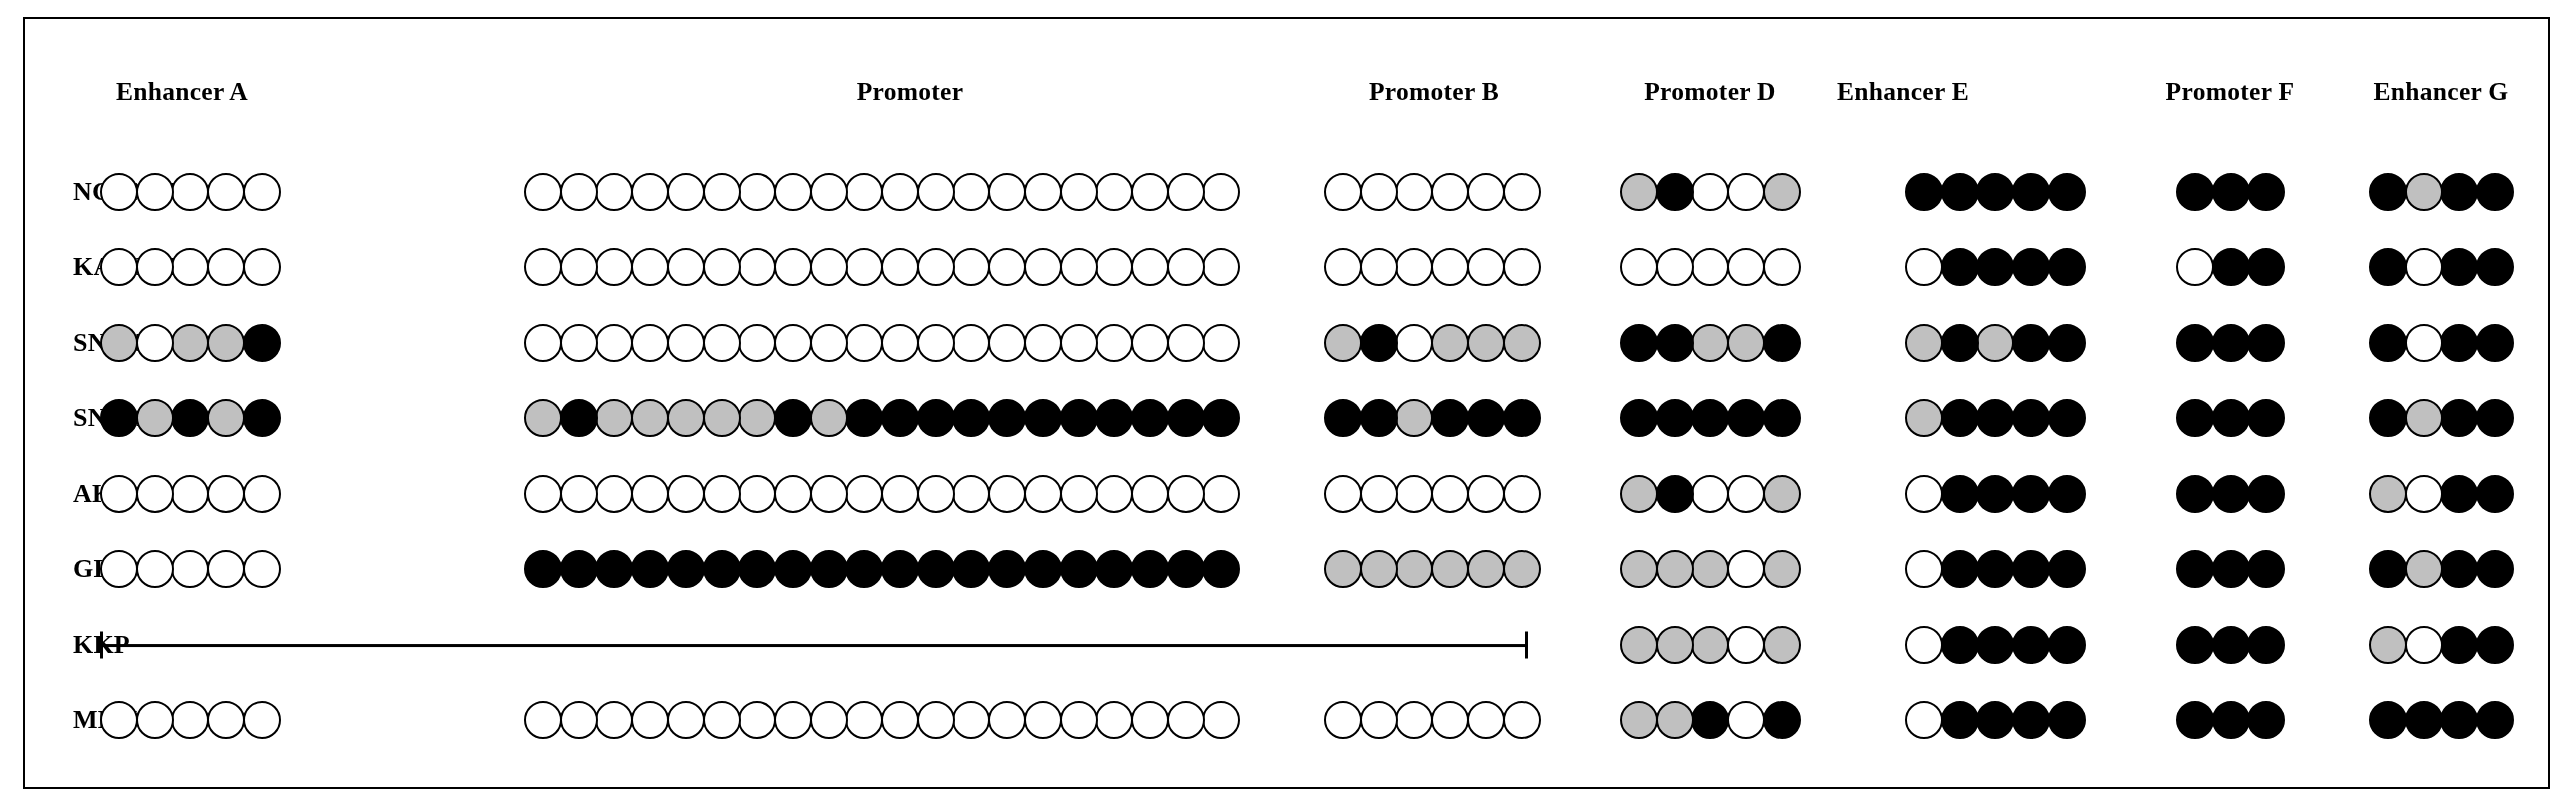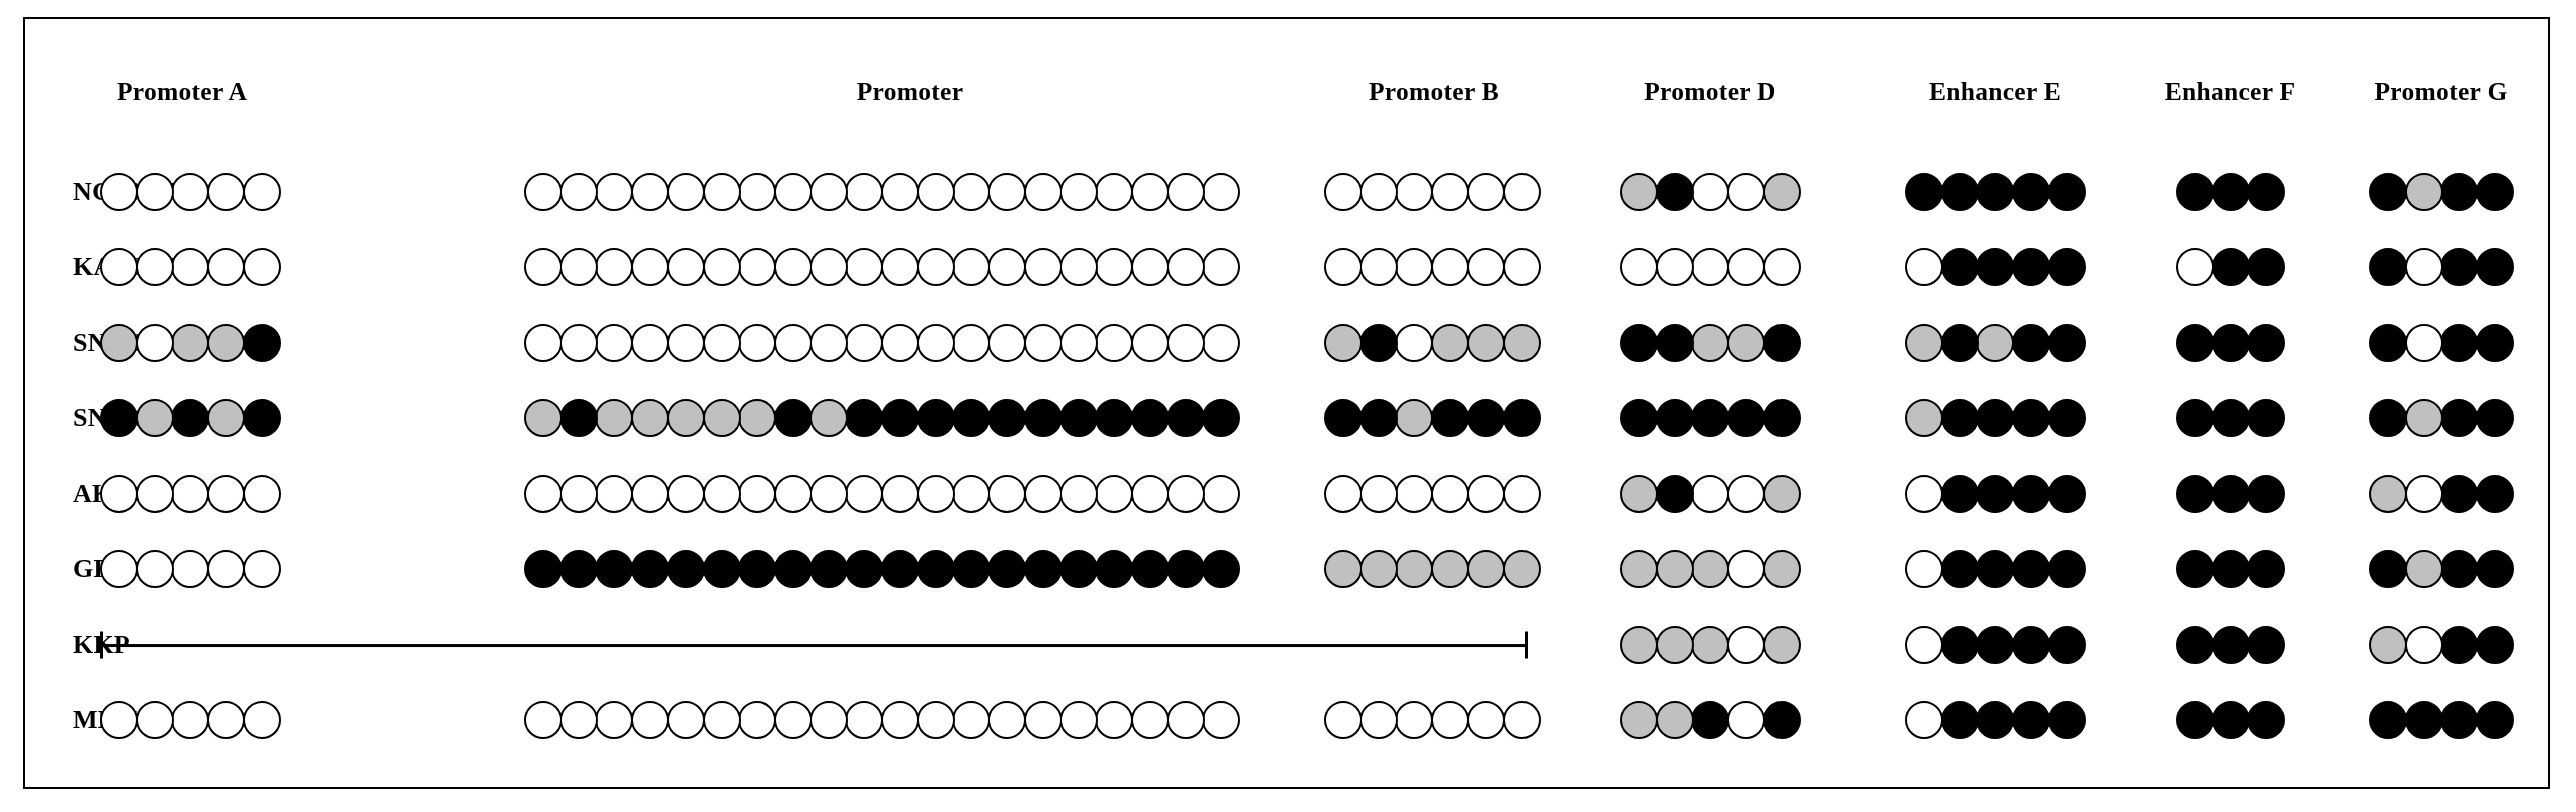--- a/index.html
+++ b/index.html
@@ -84,27 +84,27 @@
   }
   .span-bar .bar-cap.left{left:0;}
   .span-bar .bar-cap.right{right:0;}
 </style>
 </head>
 <body>
 
 <div id="figure-frame">
   <div id="figure-inner">
     <div id="header-layer">
-        <div class="col-header" style="left: 157px;">Promoter A</div>
+        <div class="col-header" style="left: 157px;">Enhancer A</div>
         <div class="col-header" style="left: 885px;">Promoter</div>
         <div class="col-header" style="left: 1409px;">Promoter B</div>
         <div class="col-header" style="left: 1685px;">Promoter D</div>
-        <div class="col-header" style="left: 1970px;">Enhancer E</div>
-        <div class="col-header" style="left: 2205px;">Enhancer F</div>
-        <div class="col-header" style="left: 2416px;">Promoter G</div>
+        <div class="col-header" style="left: 1878px;">Enhancer E</div>
+        <div class="col-header" style="left: 2205px;">Promoter F</div>
+        <div class="col-header" style="left: 2416px;">Enhancer G</div>
       </div>
     <div id="label-layer">
         <div class="row-label" style="top: 173px;">NCI-N87</div>
         <div class="row-label" style="top: 248px;">KATO-III</div>
         <div class="row-label" style="top: 324px;">SNU-5</div>
         <div class="row-label" style="top: 399px;">SNU-1</div>
         <div class="row-label" style="top: 475px;">AKG</div>
         <div class="row-label" style="top: 550px;">GK2</div>
         <div class="row-label" style="top: 626px;">KKP</div>
         <div class="row-label" style="top: 701px;">MKN-74</div>

